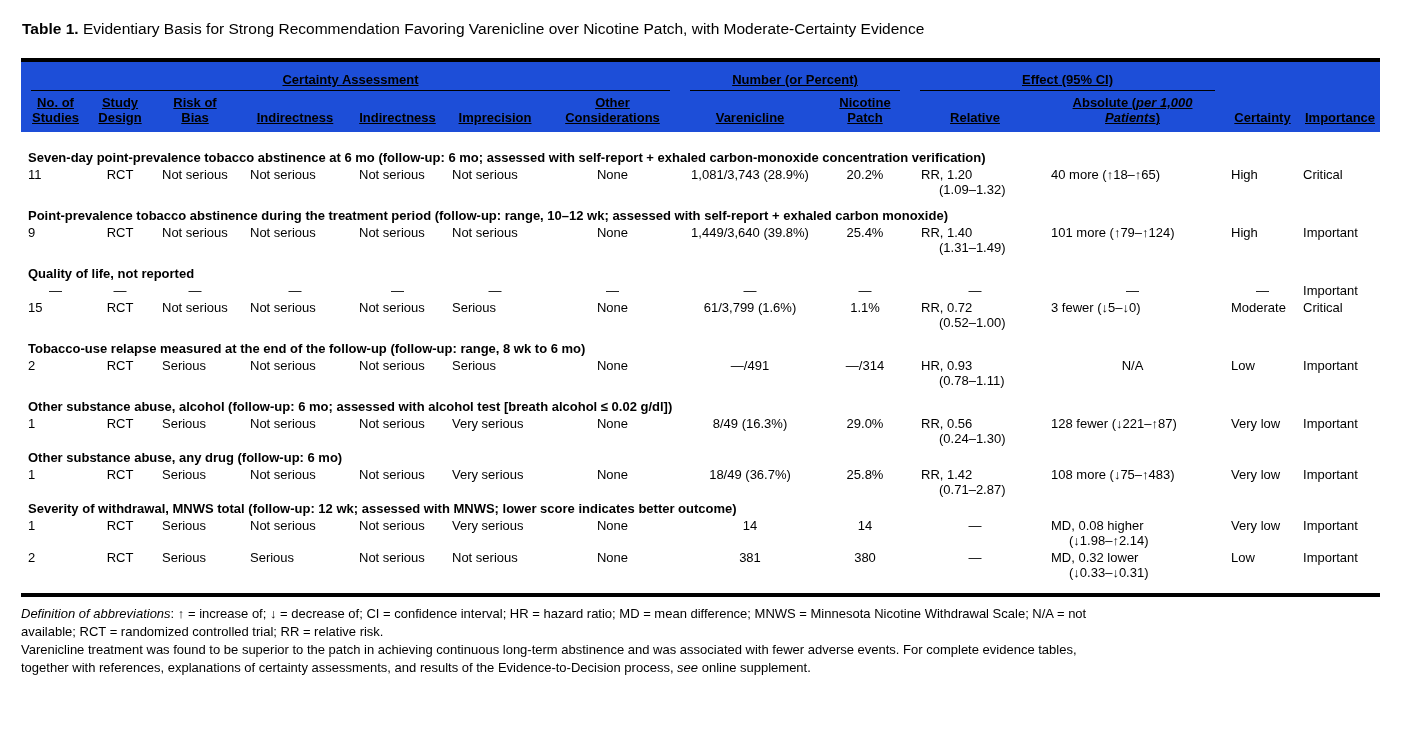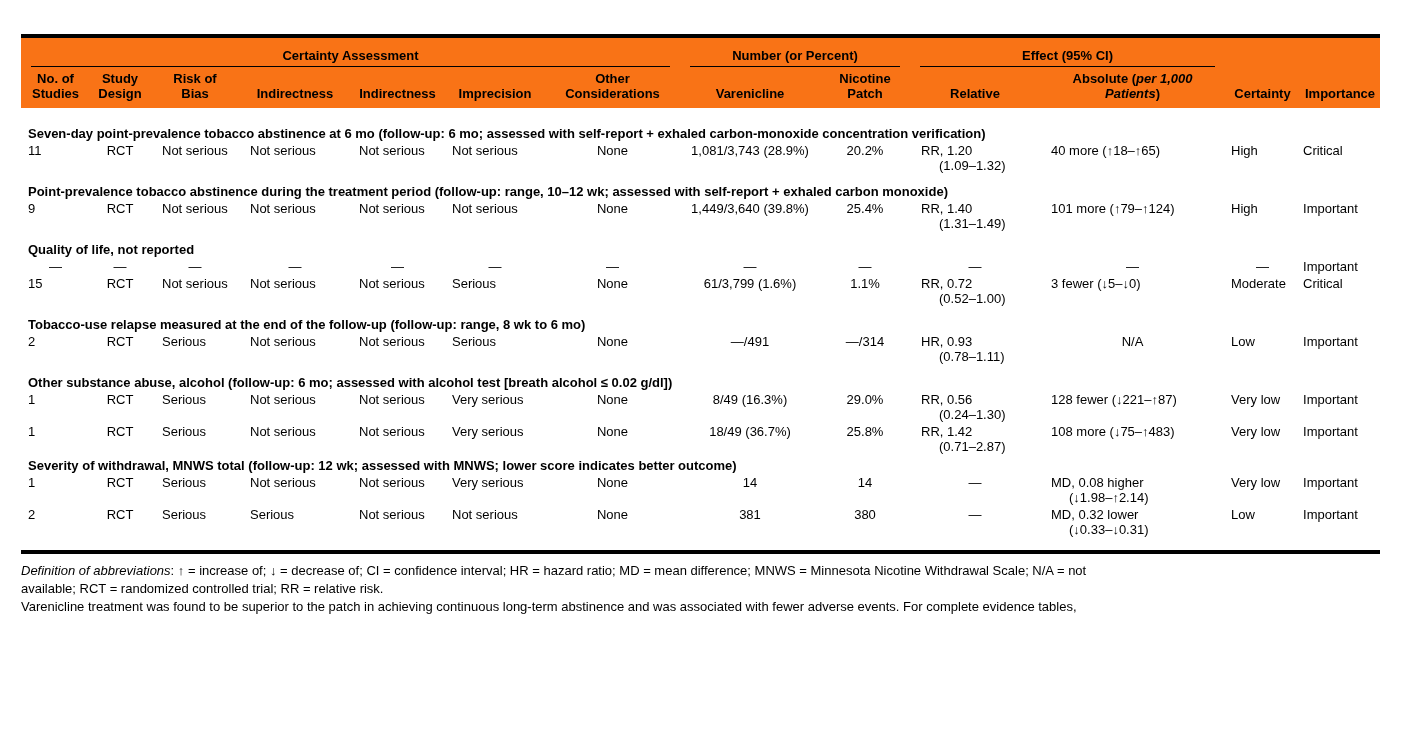--- a/index.html
+++ b/index.html
@@ -37,21 +37,21 @@
   col.w5  { width: 95px; }
   col.w6  { width: 100px; }
   col.w7  { width: 135px; }
   col.w8  { width: 140px; }
   col.w9  { width: 90px; }
   col.w10 { width: 130px; }
   col.w11 { width: 185px; }
   col.w12 { width: 75px; }
   col.w13 { width: 80px; }
 
-  thead { background: #f97316; }
+  thead { background: #1d4ed8; text-decoration: underline; }
   thead th {
     font-weight: bold;
     font-size: 13px;
     padding: 0;
     text-align: center;
     vertical-align: bottom;
   }
   tr.group-row th { height: 31px; }
   .group-label {
     margin: 0 10px;
@@ -114,20 +114,24 @@
     line-height: 18px;
   }
   .footnotes .fn-line { white-space: nowrap; }
   .footnotes i { font-style: italic; }
 </style>
 </head>
 <body>
 
 <div class="page">
 
+  <div class="caption">
+    <span class="t-label">Table 1.</span>
+    <span>Evidentiary Basis for Strong Recommendation Favoring Varenicline over Nicotine Patch, with Moderate-Certainty Evidence</span>
+  </div>
 
   <table class="evtable">
     <colgroup>
       <col class="w1">
         <col class="w2">
         <col class="w3">
         <col class="w4">
         <col class="w5">
       <col class="w6">
         <col class="w7">
@@ -459,20 +463,23 @@
           <td class="c11">
             <div class="ln">128 fewer (↓221–↑87)</div>
           </td>
           <td class="c12">
             <div class="ln">Very low</div>
           </td>
           <td class="c13">
             <div class="ln">Important</div>
           </td>
         </tr>
+        <tr class="section-row tight">
+          <td colspan="13" class="section-title">Other substance abuse, any drug (follow-up: 6 mo)</td>
+        </tr>
         <tr class="data-row">
           <td class="c1">
             <div class="ln">1</div>
           </td>
           <td class="c2">
             <div class="ln">RCT</div>
           </td>
           <td class="c3">
             <div class="ln">Serious</div>
           </td>
@@ -597,15 +604,16 @@
         </tr>
       </tbody>
   </table>
 
   <div class="bottom-rule"></div>
 
   <div class="footnotes">
     <div class="fn-line"><i>Definition of abbreviations</i><span>: ↑ = increase of; ↓ = decrease of; CI = confidence interval; HR = hazard ratio; MD = mean difference; MNWS = Minnesota Nicotine Withdrawal Scale; N/A = not</span></div>
     <div class="fn-line"><span>available; RCT = randomized controlled trial; RR = relative risk.</span></div>
     <div class="fn-line"><span>Varenicline treatment was found to be superior to the patch in achieving continuous long-term abstinence and was associated with fewer adverse events. For complete evidence tables,</span></div>
+    <div class="fn-line"><span>together with references, explanations of certainty assessments, and results of the Evidence-to-Decision process, </span><i>see</i><span> online supplement.</span></div>
   </div>
 
 </div>
 
 </body></html>

